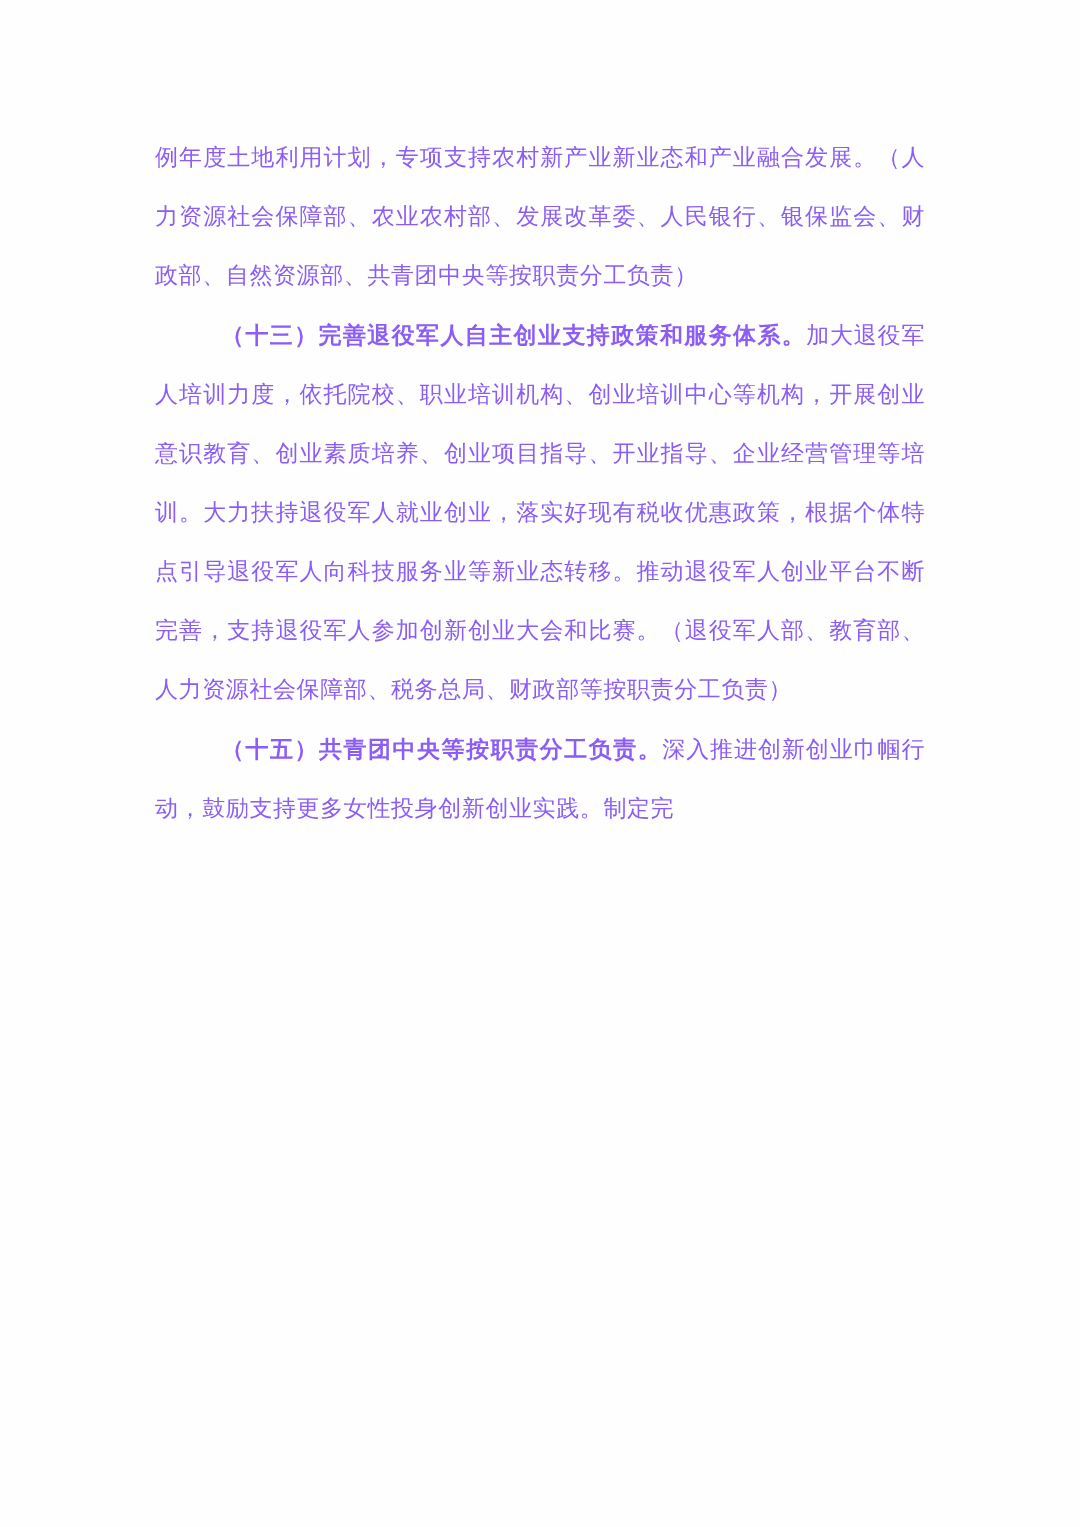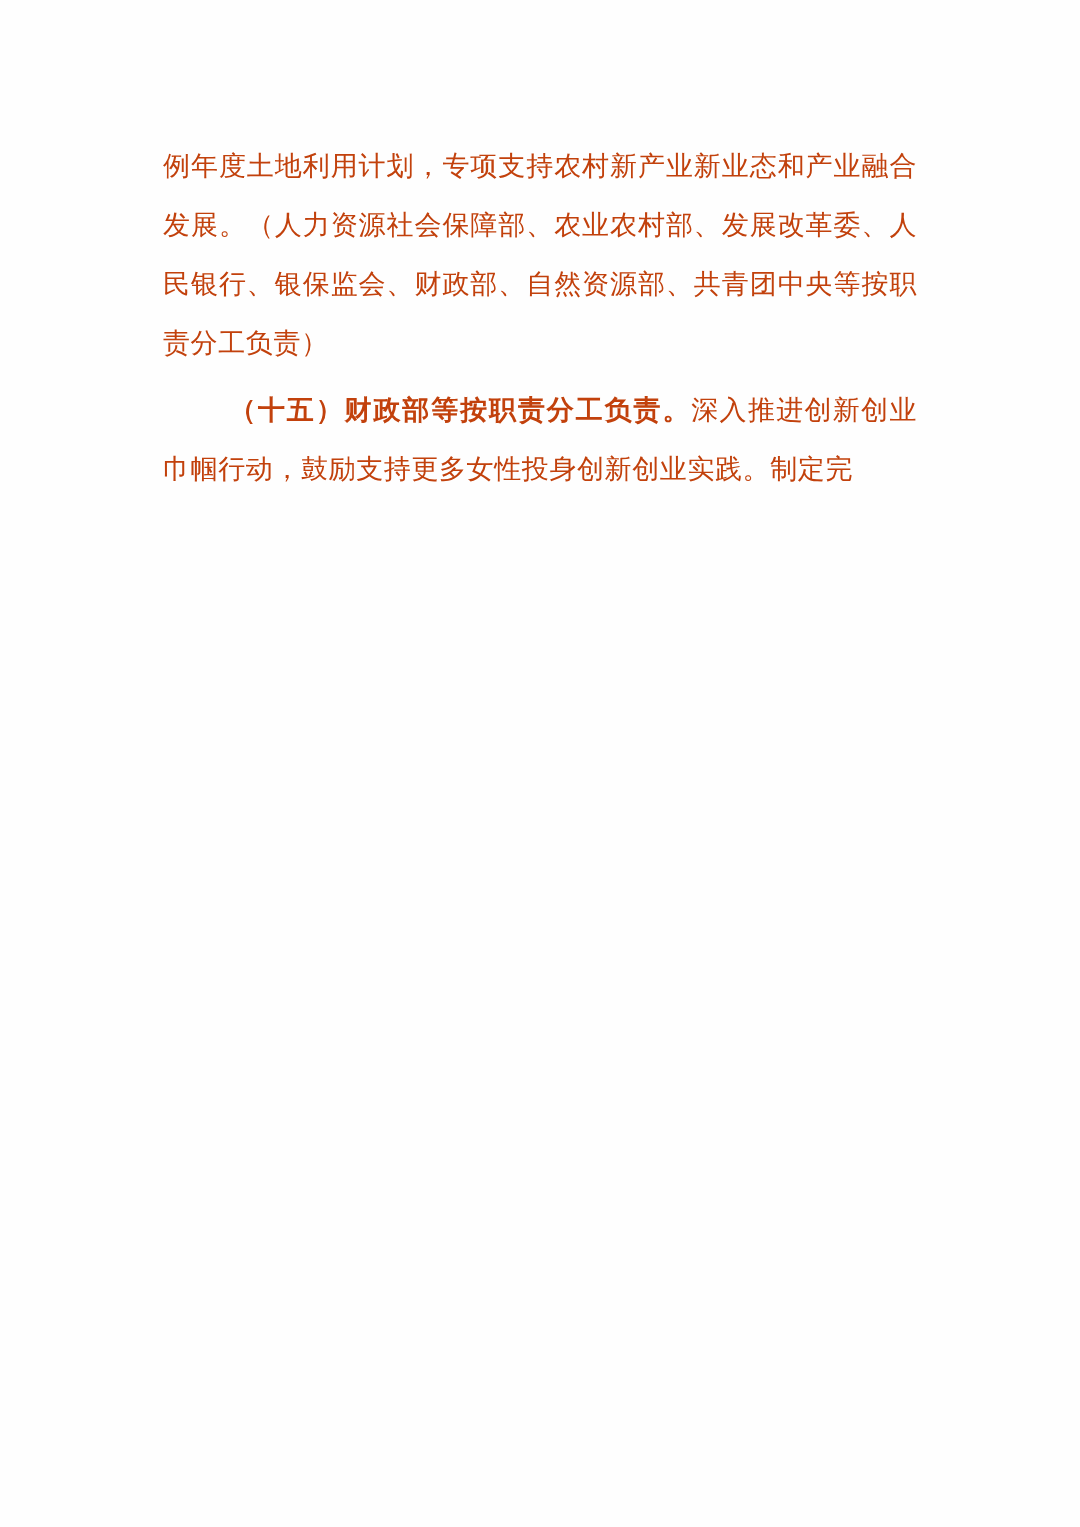--- a/index.html
+++ b/index.html
@@ -18,27 +18,27 @@
     width: 1080px;
     height: 1527px;
     box-sizing: border-box;
     padding: 128px 155px 60px 155px;
     background: #fefefe;
   }
   .doc-body {
     width: 770px;
   }
   .para {
-    font-size: 27px;
+    font-size: 23px;
     line-height: 59px;
     letter-spacing: 0.6px;
     text-align: justify;
     text-justify: inter-ideograph;
-    margin: 8px;
-    color: #c2410c;
+    margin: 0;
+    color: #8b5cf6;
     font-weight: 400;
   }
   .para + .para {
     margin-top: 0;
   }
   .indent {
     text-indent: 66px;
   }
   .heading-run {
     font-weight: 700;
@@ -51,20 +51,23 @@
 </head>
 <body>
 
 <div class="page">
   <div class="doc-body">
 
     <p class="para">
       <span class="tail">例年度土地利用计划，专项支持农村新产业新业态和产业融合发展。（人力资源社会保障部、农业农村部、发展改革委、人民银行、银保监会、财政部、自然资源部、共青团中央等按职责分工负责）</span>
     </p>
 
+    <p class="para indent">
+      <span class="heading-run">（十三）完善退役军人自主创业支持政策和服务体系。</span><span class="tail">加大退役军人培训力度，依托院校、职业培训机构、创业培训中心等机构，开展创业意识教育、创业素质培养、创业项目指导、开业指导、企业经营管理等培训。大力扶持退役军人就业创业，落实好现有税收优惠政策，根据个体特点引导退役军人向科技服务业等新业态转移。推动退役军人创业平台不断完善，支持退役军人参加创新创业大会和比赛。（退役军人部、教育部、人力资源社会保障部、税务总局、财政部等按职责分工负责）</span>
+    </p>
 
 
     <p class="para indent">
-      <span class="heading-run">（十五）财政部等按职责分工负责。</span><span class="tail">深入推进创新创业巾帼行动，鼓励支持更多女性投身创新创业实践。制定完</span>
+      <span class="heading-run">（十五）共青团中央等按职责分工负责。</span><span class="tail">深入推进创新创业巾帼行动，鼓励支持更多女性投身创新创业实践。制定完</span>
     </p>
 
   </div>
 </div>
 
 </body></html>

